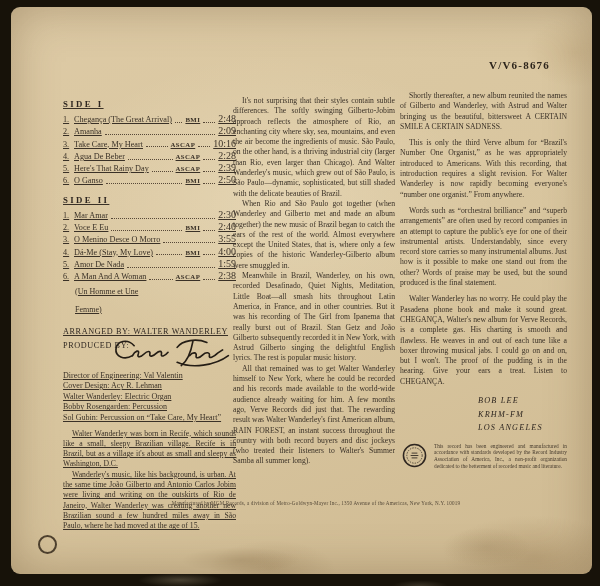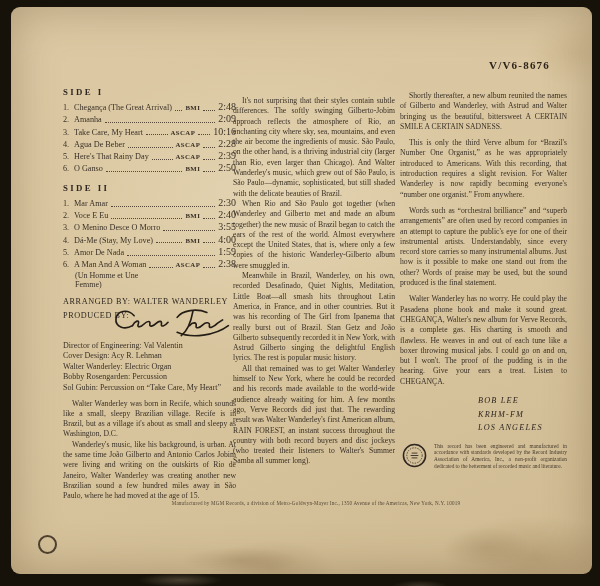--- a/index.html
+++ b/index.html
@@ -23,34 +23,34 @@
       radial-gradient(ellipse 70px 50px at 97% 8%, rgba(140,105,55,.14), transparent 70%),
       radial-gradient(ellipse 300px 200px at 45% 35%, rgba(255,246,222,.28), transparent 75%),
       linear-gradient(158deg,#ddcaa5 0%,#d8c59e 55%,#cfba92 100%);
     box-shadow: inset 0 0 46px rgba(92,66,34,.35);
   }
   .catalog{
     position:absolute;top:52px;right:42px;
     font-size:11px;font-weight:bold;letter-spacing:1.2px;color:#2c241b;
   }
   .col{position:absolute;text-align:justify;}
-  .col1{left:52px;top:80px;width:173px;}
+  .col1{left:52px;top:92px;width:173px;text-decoration:underline;}
   .col2{left:222px;top:89px;width:162px;}
   .col3{left:389px;top:84px;width:167px;}
 
   .side-heading{font-size:8.8px;font-weight:bold;letter-spacing:2.4px;margin:0 0 4px;color:#2e2620;}
   .side-heading.s2{margin-top:8px;}
   .track{display:flex;align-items:baseline;line-height:11.3px;font-size:8.2px;white-space:nowrap;}
   .track-number{width:11px;flex:0 0 auto;}
   .track-title{flex:0 0 auto;}
   .leader{flex:1 1 auto;margin:0 3px;border-bottom:1.2px dotted #574838;align-self:flex-end;margin-bottom:2.5px;min-width:6px;}
   .leader-short{flex:0 0 12px;margin:0 3px;border-bottom:1.2px dotted #574838;align-self:flex-end;margin-bottom:2.5px;}
   .track-rights{flex:0 0 auto;font-size:6.8px;font-weight:600;letter-spacing:.4px;}
   .track-time{flex:0 0 auto;font-size:10px;}
-  .track-subtitle{margin-left:12px;width:82px;font-size:8px;line-height:9px;text-align:left;}
+  .track-subtitle{margin-left:12px;width:82px;font-size:8px;line-height:18px;text-align:left;}
 
   .credit-arranged{margin-top:8px;font-size:8.2px;letter-spacing:.6px;color:#2e2620;}
   .produced-row{position:relative;height:32px;margin-top:3px;}
   .produced-label{font-size:8.2px;letter-spacing:.6px;color:#2e2620;position:absolute;left:0;top:2px;}
   .signature{position:absolute;left:48px;top:-6px;width:124px;height:42px;}
   .credit-line{font-size:8px;line-height:10.6px;text-align:left;}
   .personnel-heading{font-size:8.2px;letter-spacing:.8px;margin-top:5px;line-height:11px;color:#2e2620;}
   .para{font-size:7.7px;line-height:10.3px;text-indent:9px;margin:0;}
   .bio-start{margin-top:5px;}
   .col3 .para{margin-bottom:6px;}

